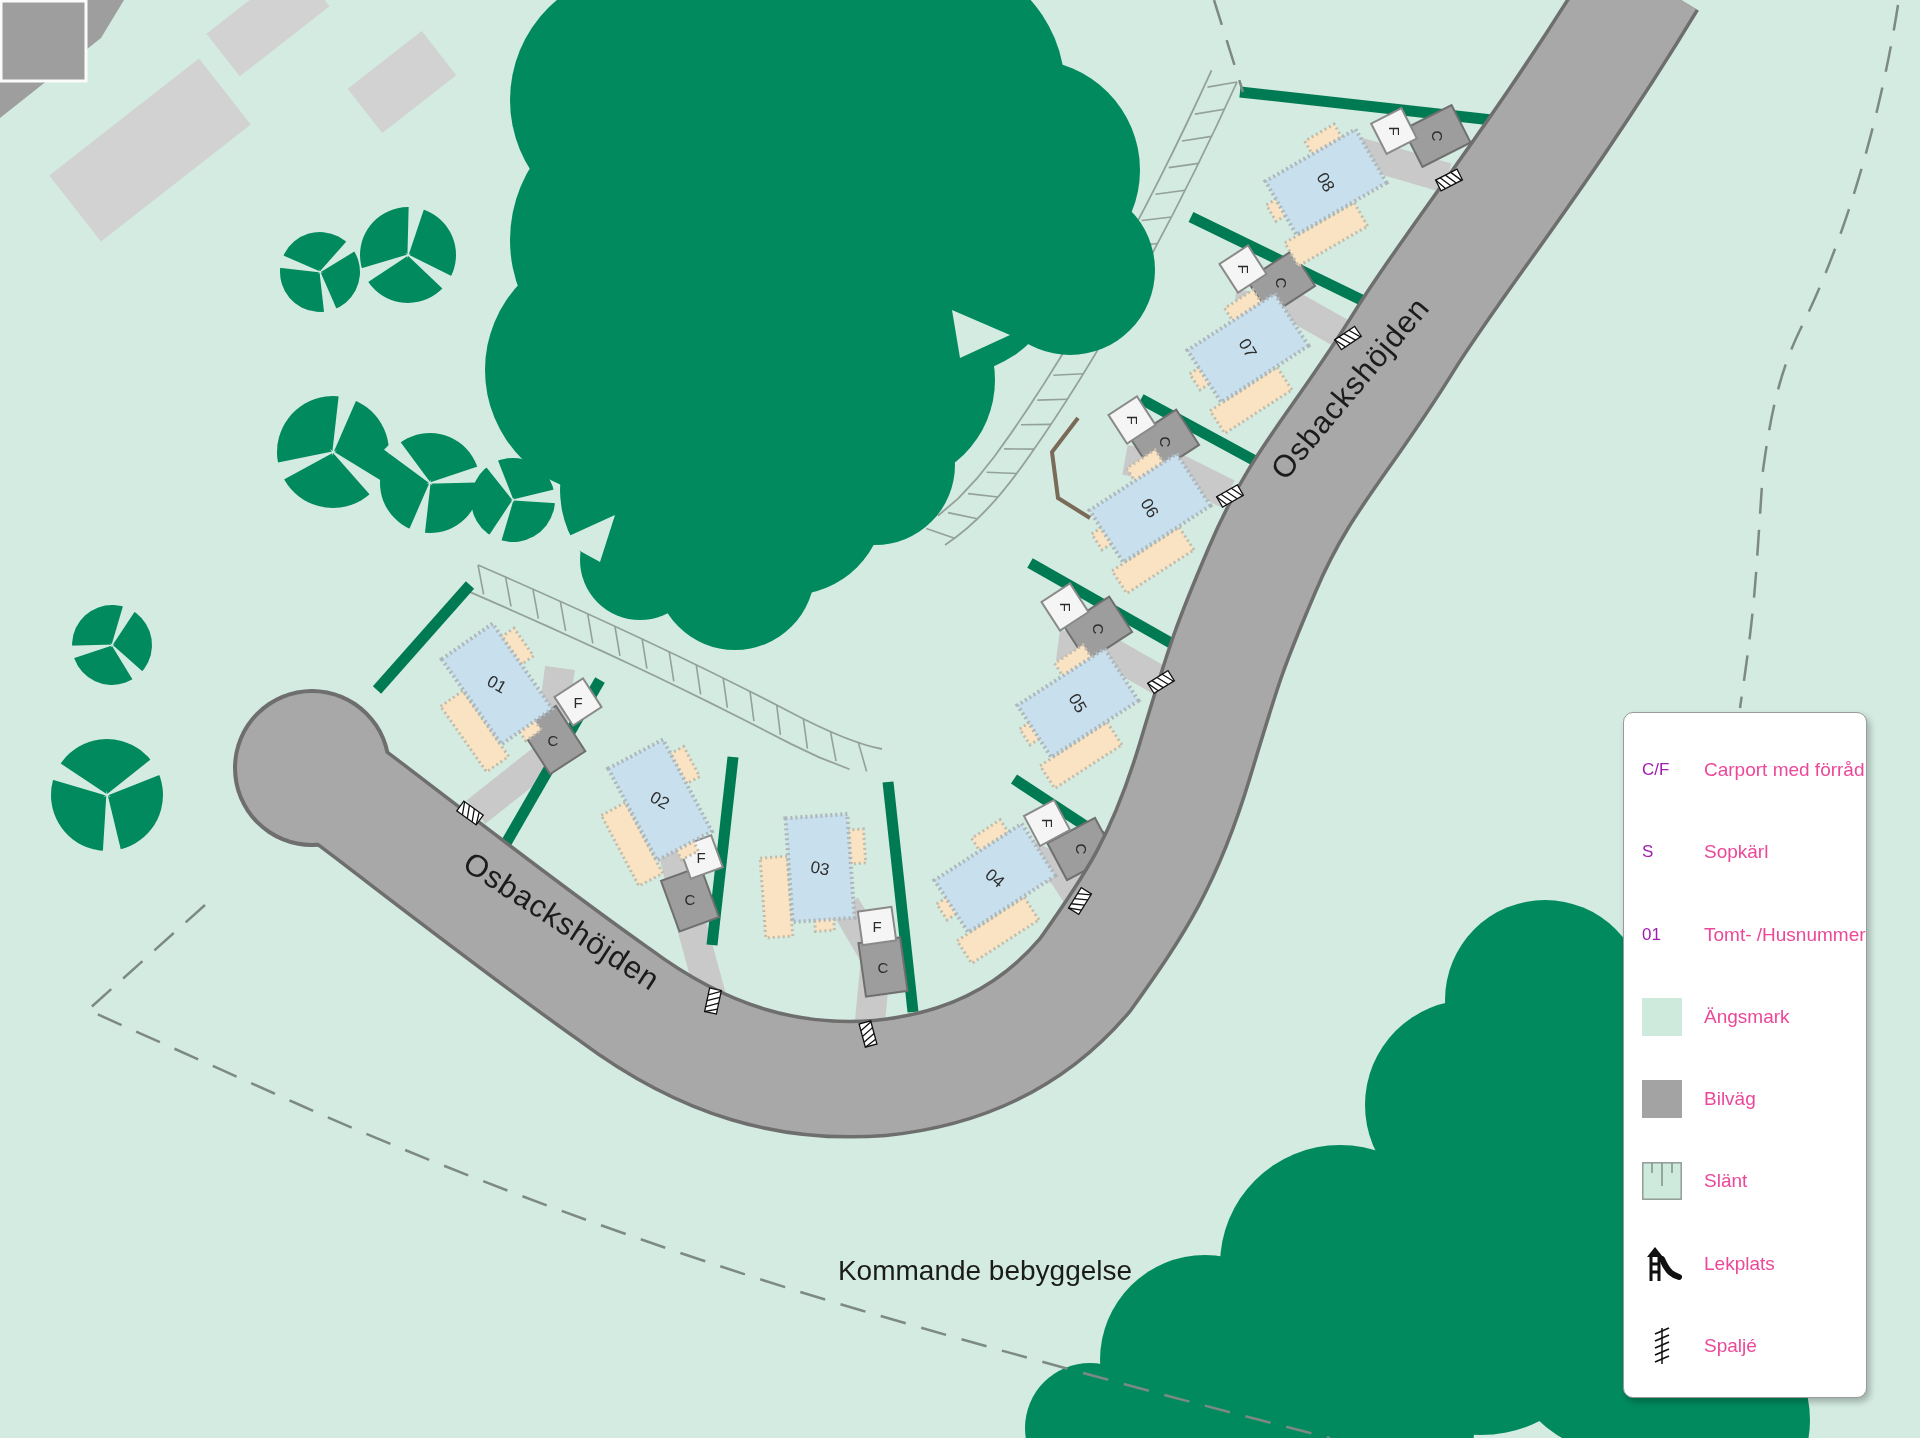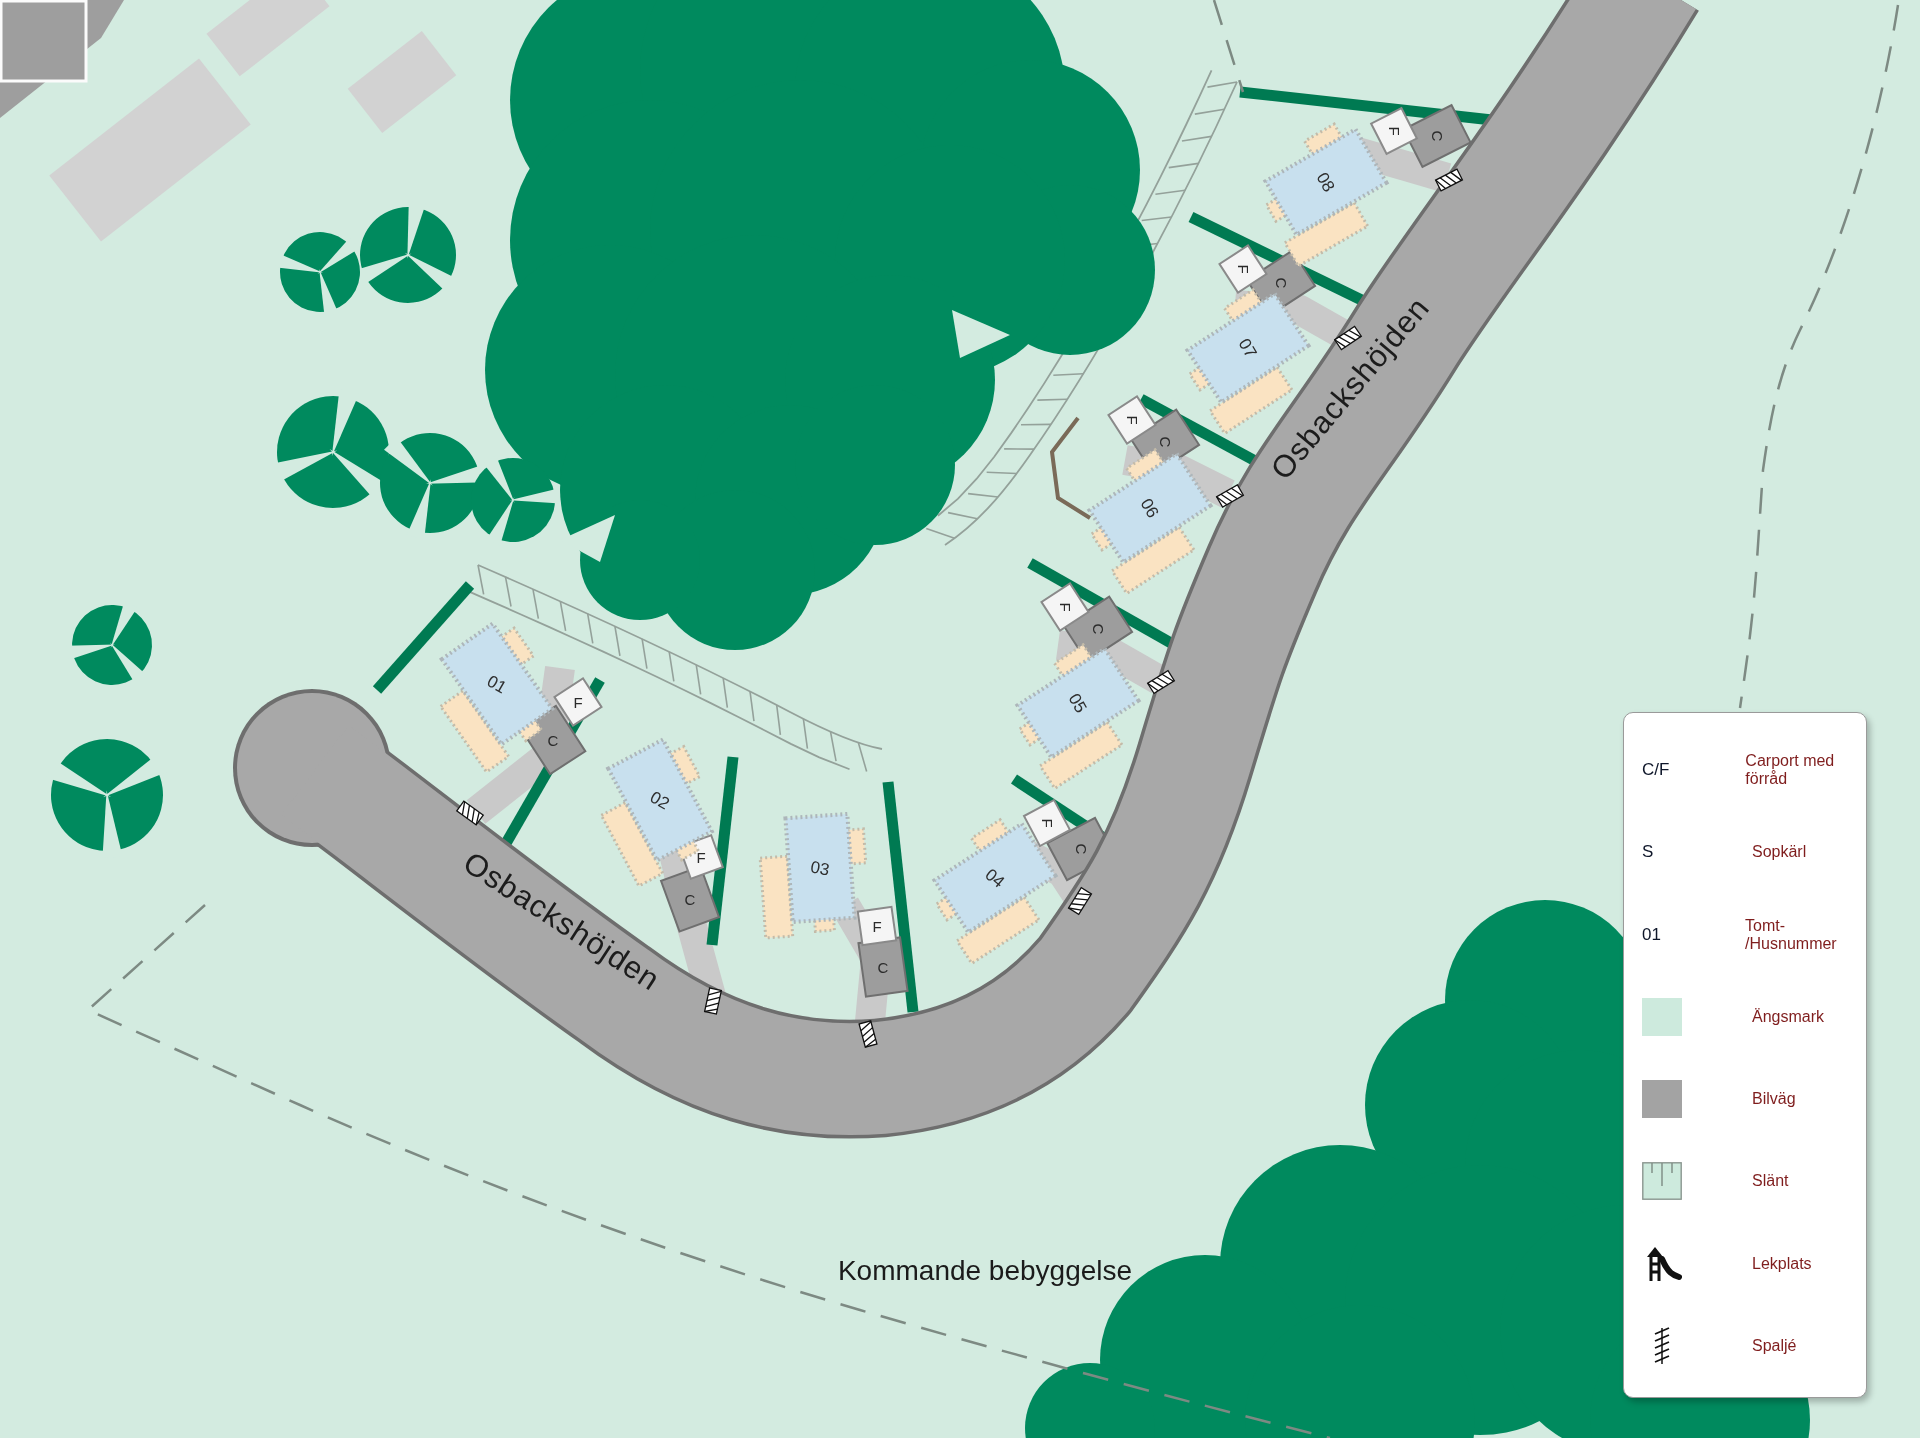--- a/index.html
+++ b/index.html
@@ -25,22 +25,22 @@
   .dashedline{stroke:#7d8a83;stroke-width:2.5;stroke-dasharray:26 16;fill:none;}
   .slant-path,.slant-inner{stroke:#94a19a;stroke-width:1.8;fill:none;}
   .slant-tick{stroke:#94a19a;stroke-width:1.6;}
   .marker-box{fill:#ffffff;stroke:#111;stroke-width:1.3;}
   .marker-stripe{stroke:#111;stroke-width:1.3;}
   
   .legend{position:absolute;left:1623px;top:712px;width:244px;height:686px;background:#fff;
           border:1px solid #9a9a9a;border-radius:10px;box-shadow:3px 4px 6px rgba(0,0,0,.25);
           box-sizing:border-box;padding:16px 0 10px 18px;display:flex;flex-direction:column;}
   .lrow{flex:1;display:flex;align-items:center;}
-  .lsym{width:62px;display:flex;align-items:center;justify-content:flex-start;font-size:17px;color:#0f172a;}
-  .llab{font-size:16px;color:#7f1d1d;margin-left:48px;}
+  .lsym{width:62px;display:flex;align-items:center;justify-content:flex-start;font-size:17px;color:#a21caf;}
+  .llab{font-size:19px;color:#ec4899;}
   .sw{width:40px;height:38px;}
   .sw-beb{background:#d2d2d2;}
   .sw-tomt{background:#fff;border:1.5px solid #555;}
   .sw-angs{background:#cdeadd;}
   .sw-skog{background:#00925f;}
   .sw-bilvag{background:#a3a3a3;}
 </style>
 </head>
 <body>
 

